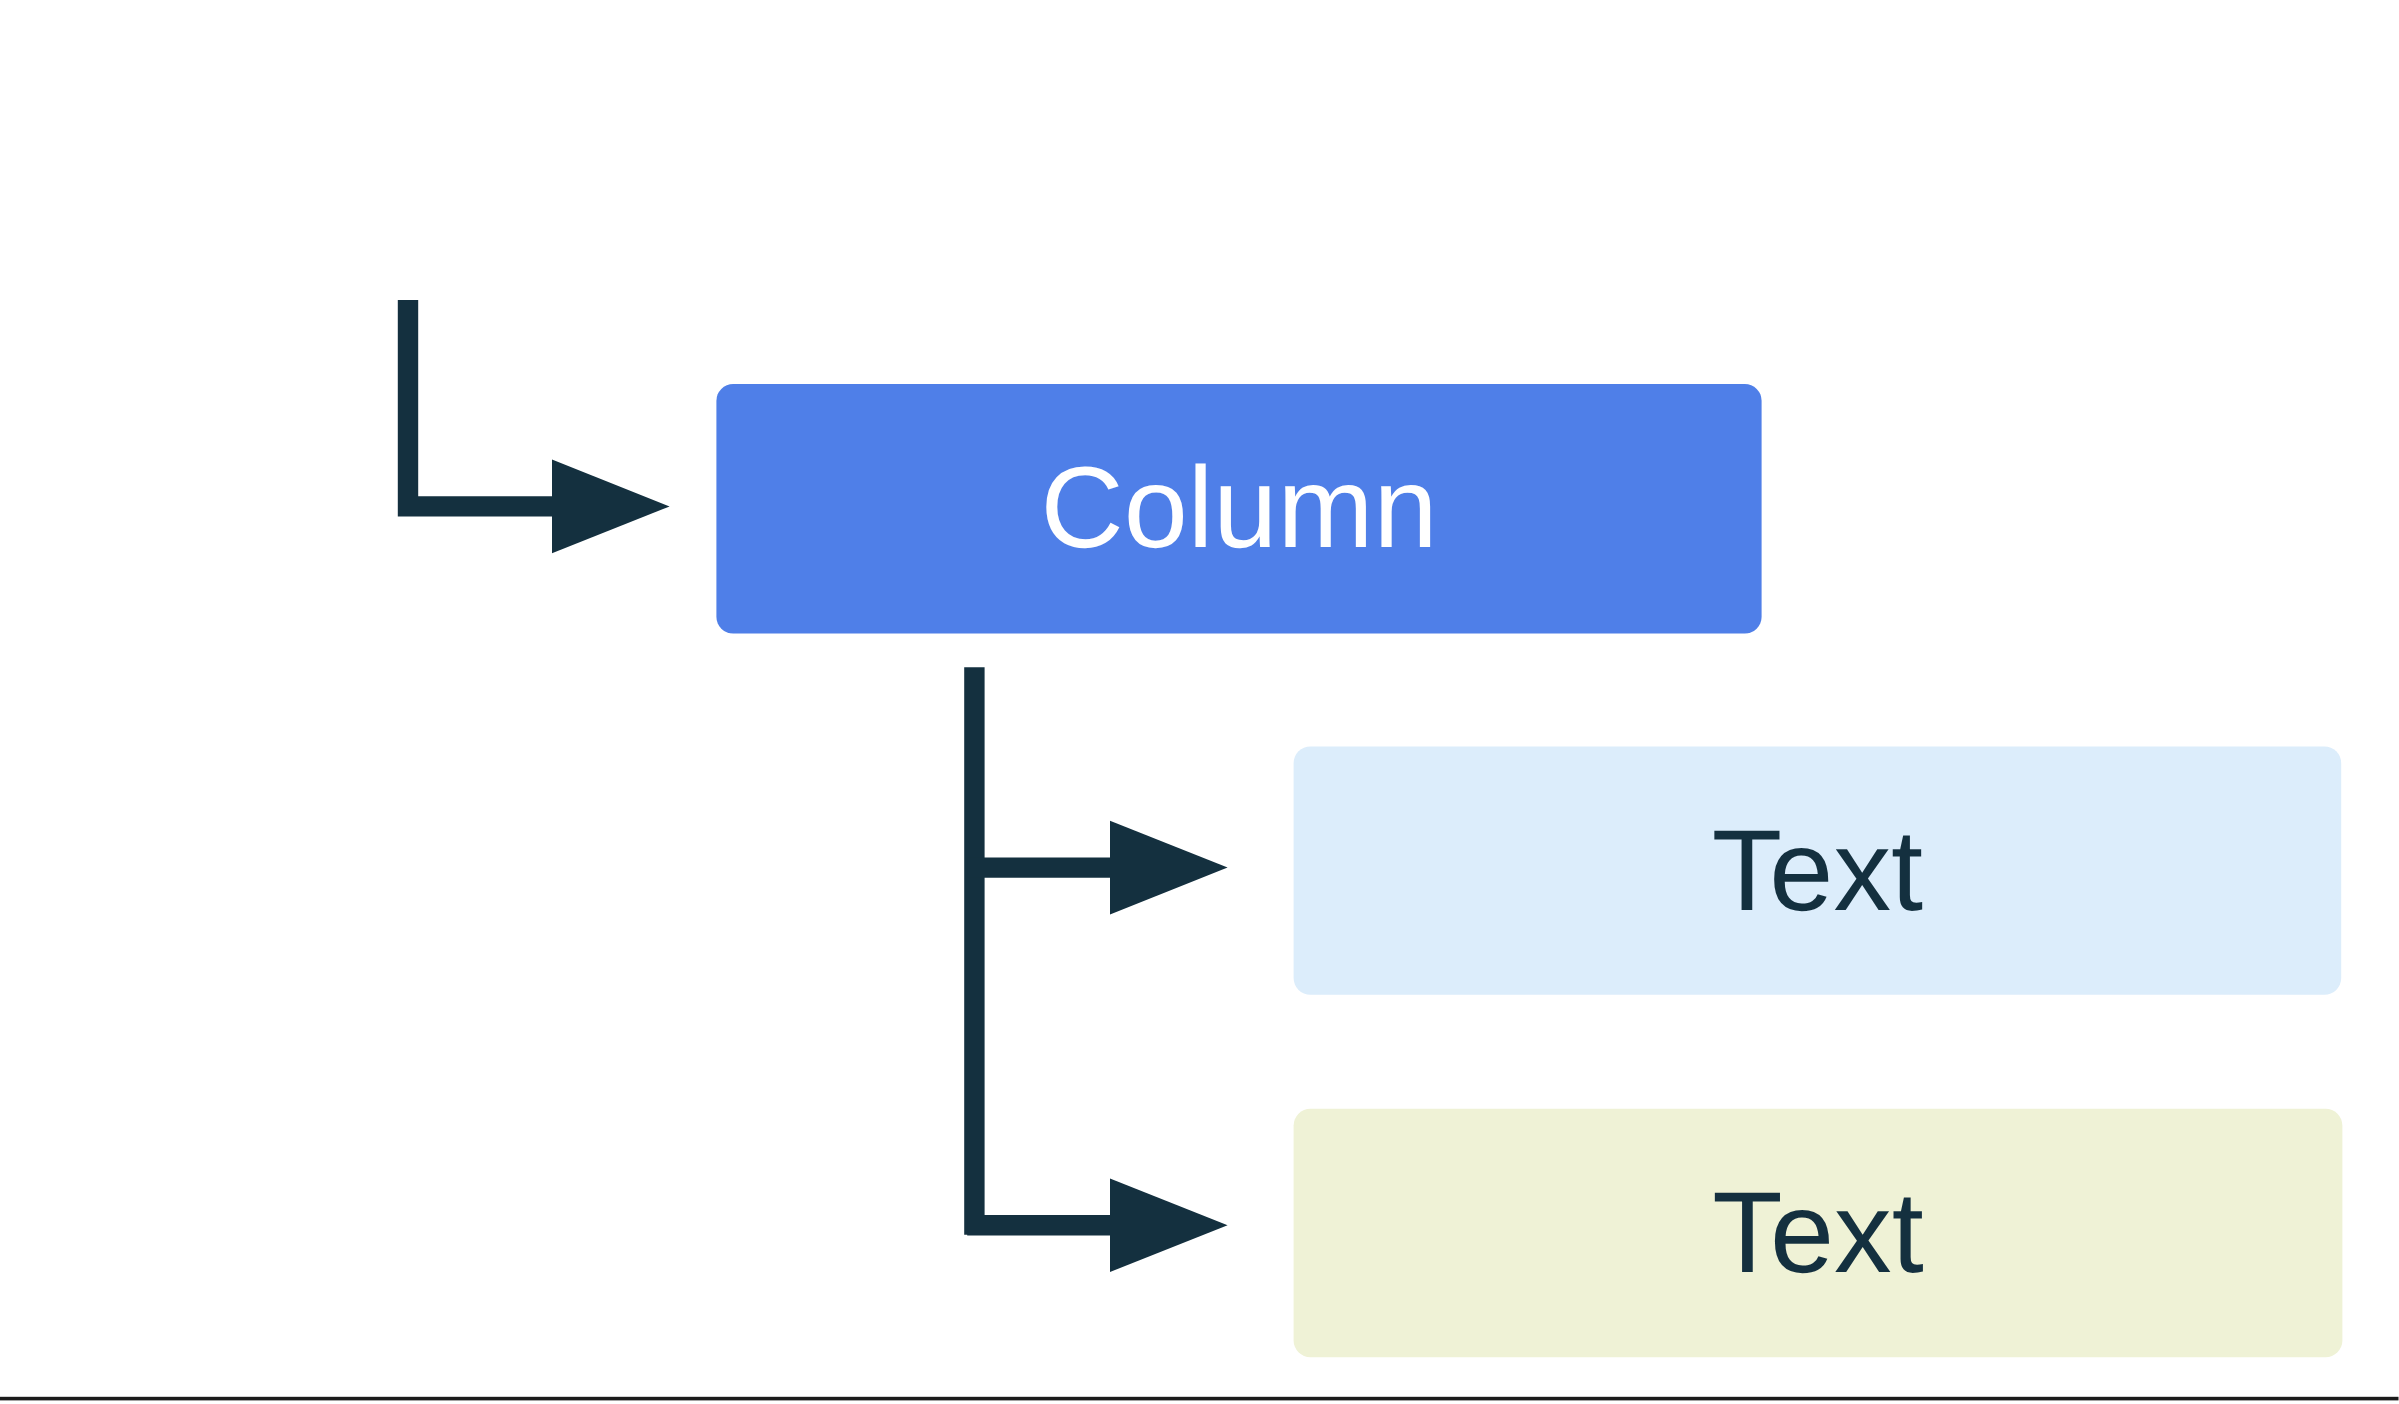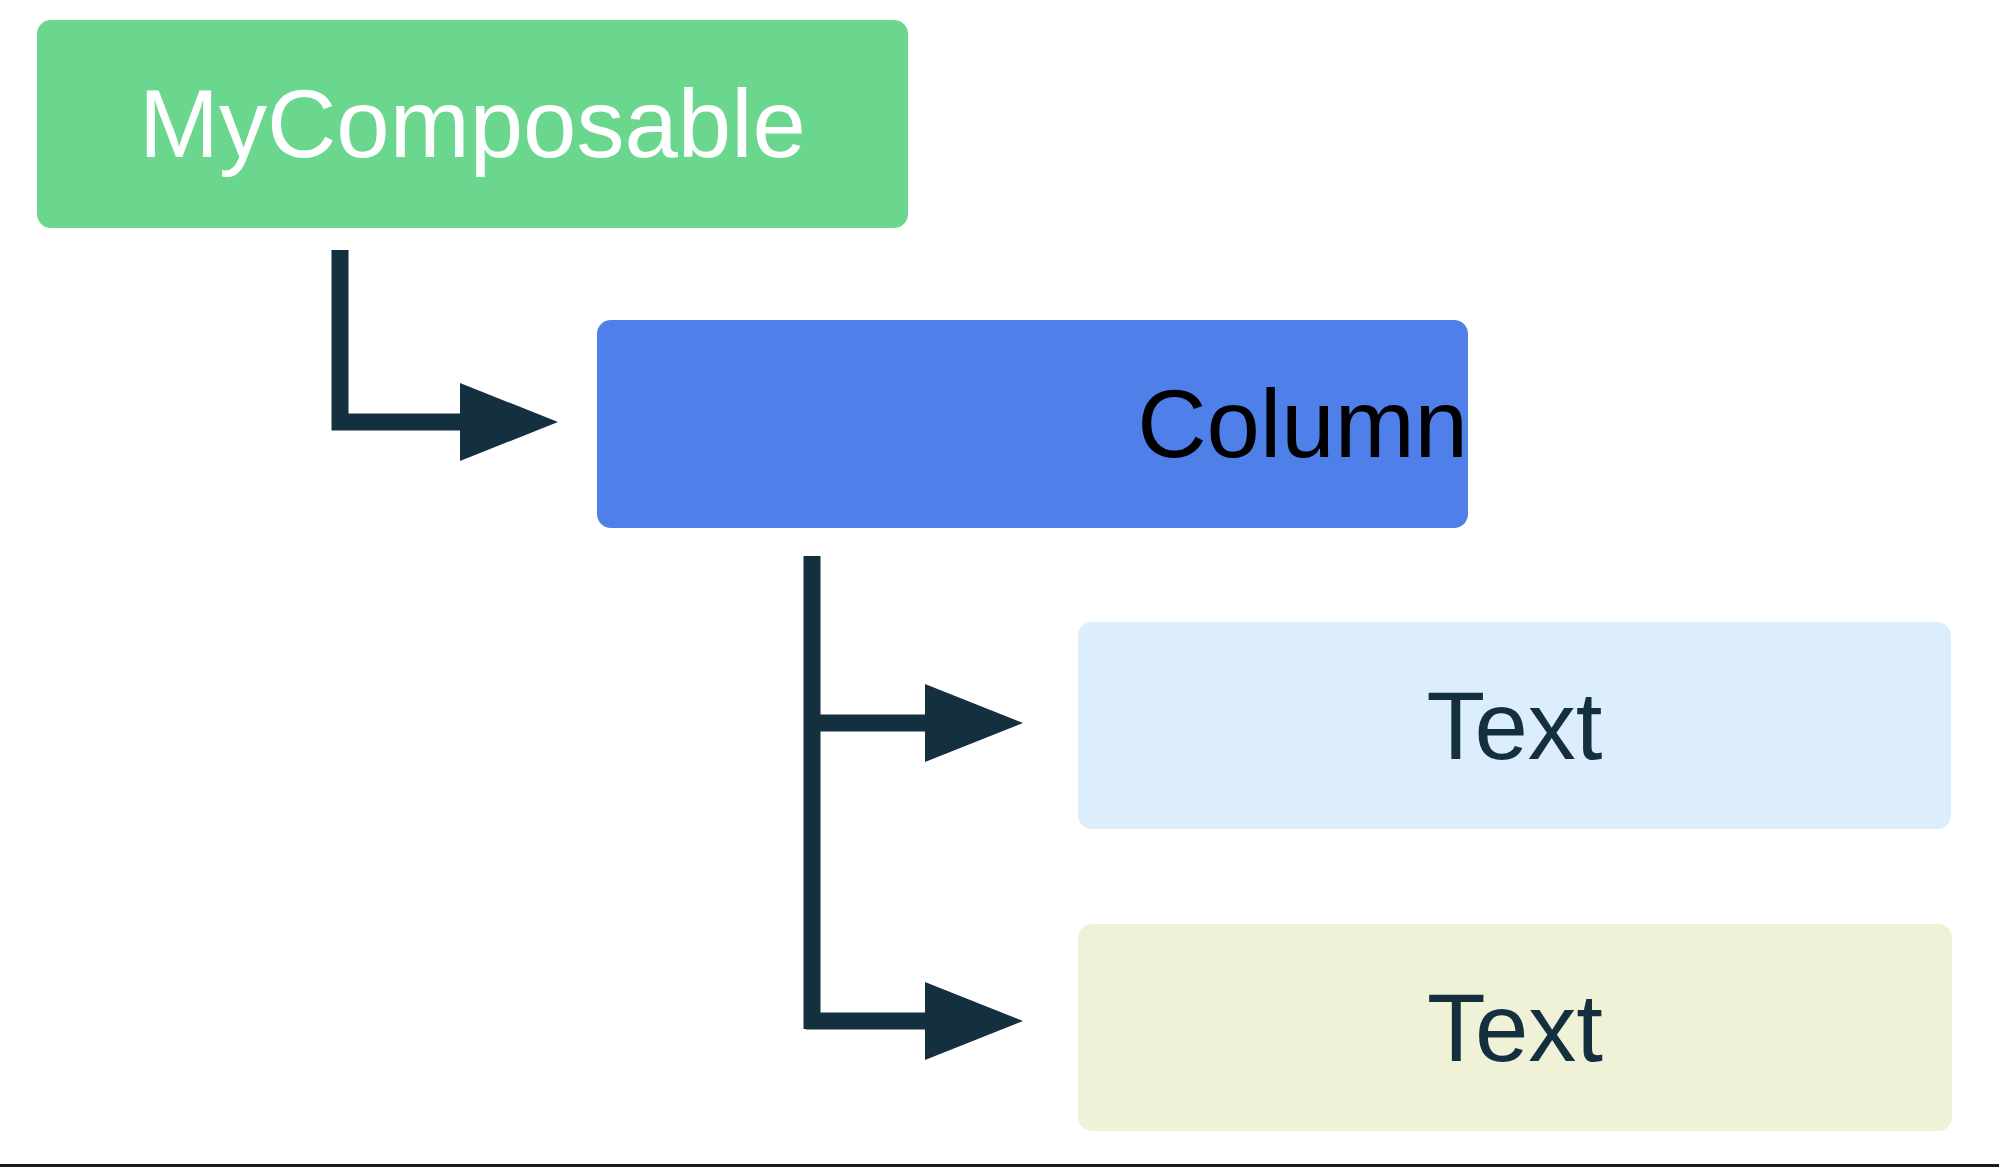--- a/index.html
+++ b/index.html
@@ -94,25 +94,22 @@
   </svg>
 
   <svg class="connector-layer" viewBox="0 0 1999 1170" width="1999" height="1170" aria-hidden="true">
     <path d="M 812 556 L 812 1029" fill="none" stroke="#14303F" stroke-width="17" stroke-linecap="butt"></path>
     <path d="M 806 723 L 935 723" fill="none" stroke="#14303F" stroke-width="17" stroke-linecap="butt"></path>
     <polygon points="925,684 1023,723 925,762" fill="#14303F"></polygon>
     <path d="M 806 1021 L 935 1021" fill="none" stroke="#14303F" stroke-width="17" stroke-linecap="butt"></path>
     <polygon points="925,982 1023,1021 925,1060" fill="#14303F"></polygon>
   </svg>
 
-  <div class="node" id="node-root" style="background:#6BD78E;color:#FFFFFF;">
-    <span class="node-label">MyComposable</span>
-  </div>
 
-  <div class="node" id="node-column" style="background:#4F7FE8;color:#000000;justify-content:flex-end;">
+  <div class="node" id="node-column" style="background:#4F7FE8;color:#ffffff;">
     <span class="node-label">Column</span>
   </div>
 
   <div class="node" id="node-text-1" style="background:#DCEDFB;color:#14303F;">
     <span class="node-label">Text</span>
   </div>
 
   <div class="node" id="node-text-2" style="background:#EFF2D6;color:#14303F;">
     <span class="node-label">Text</span>
   </div>

